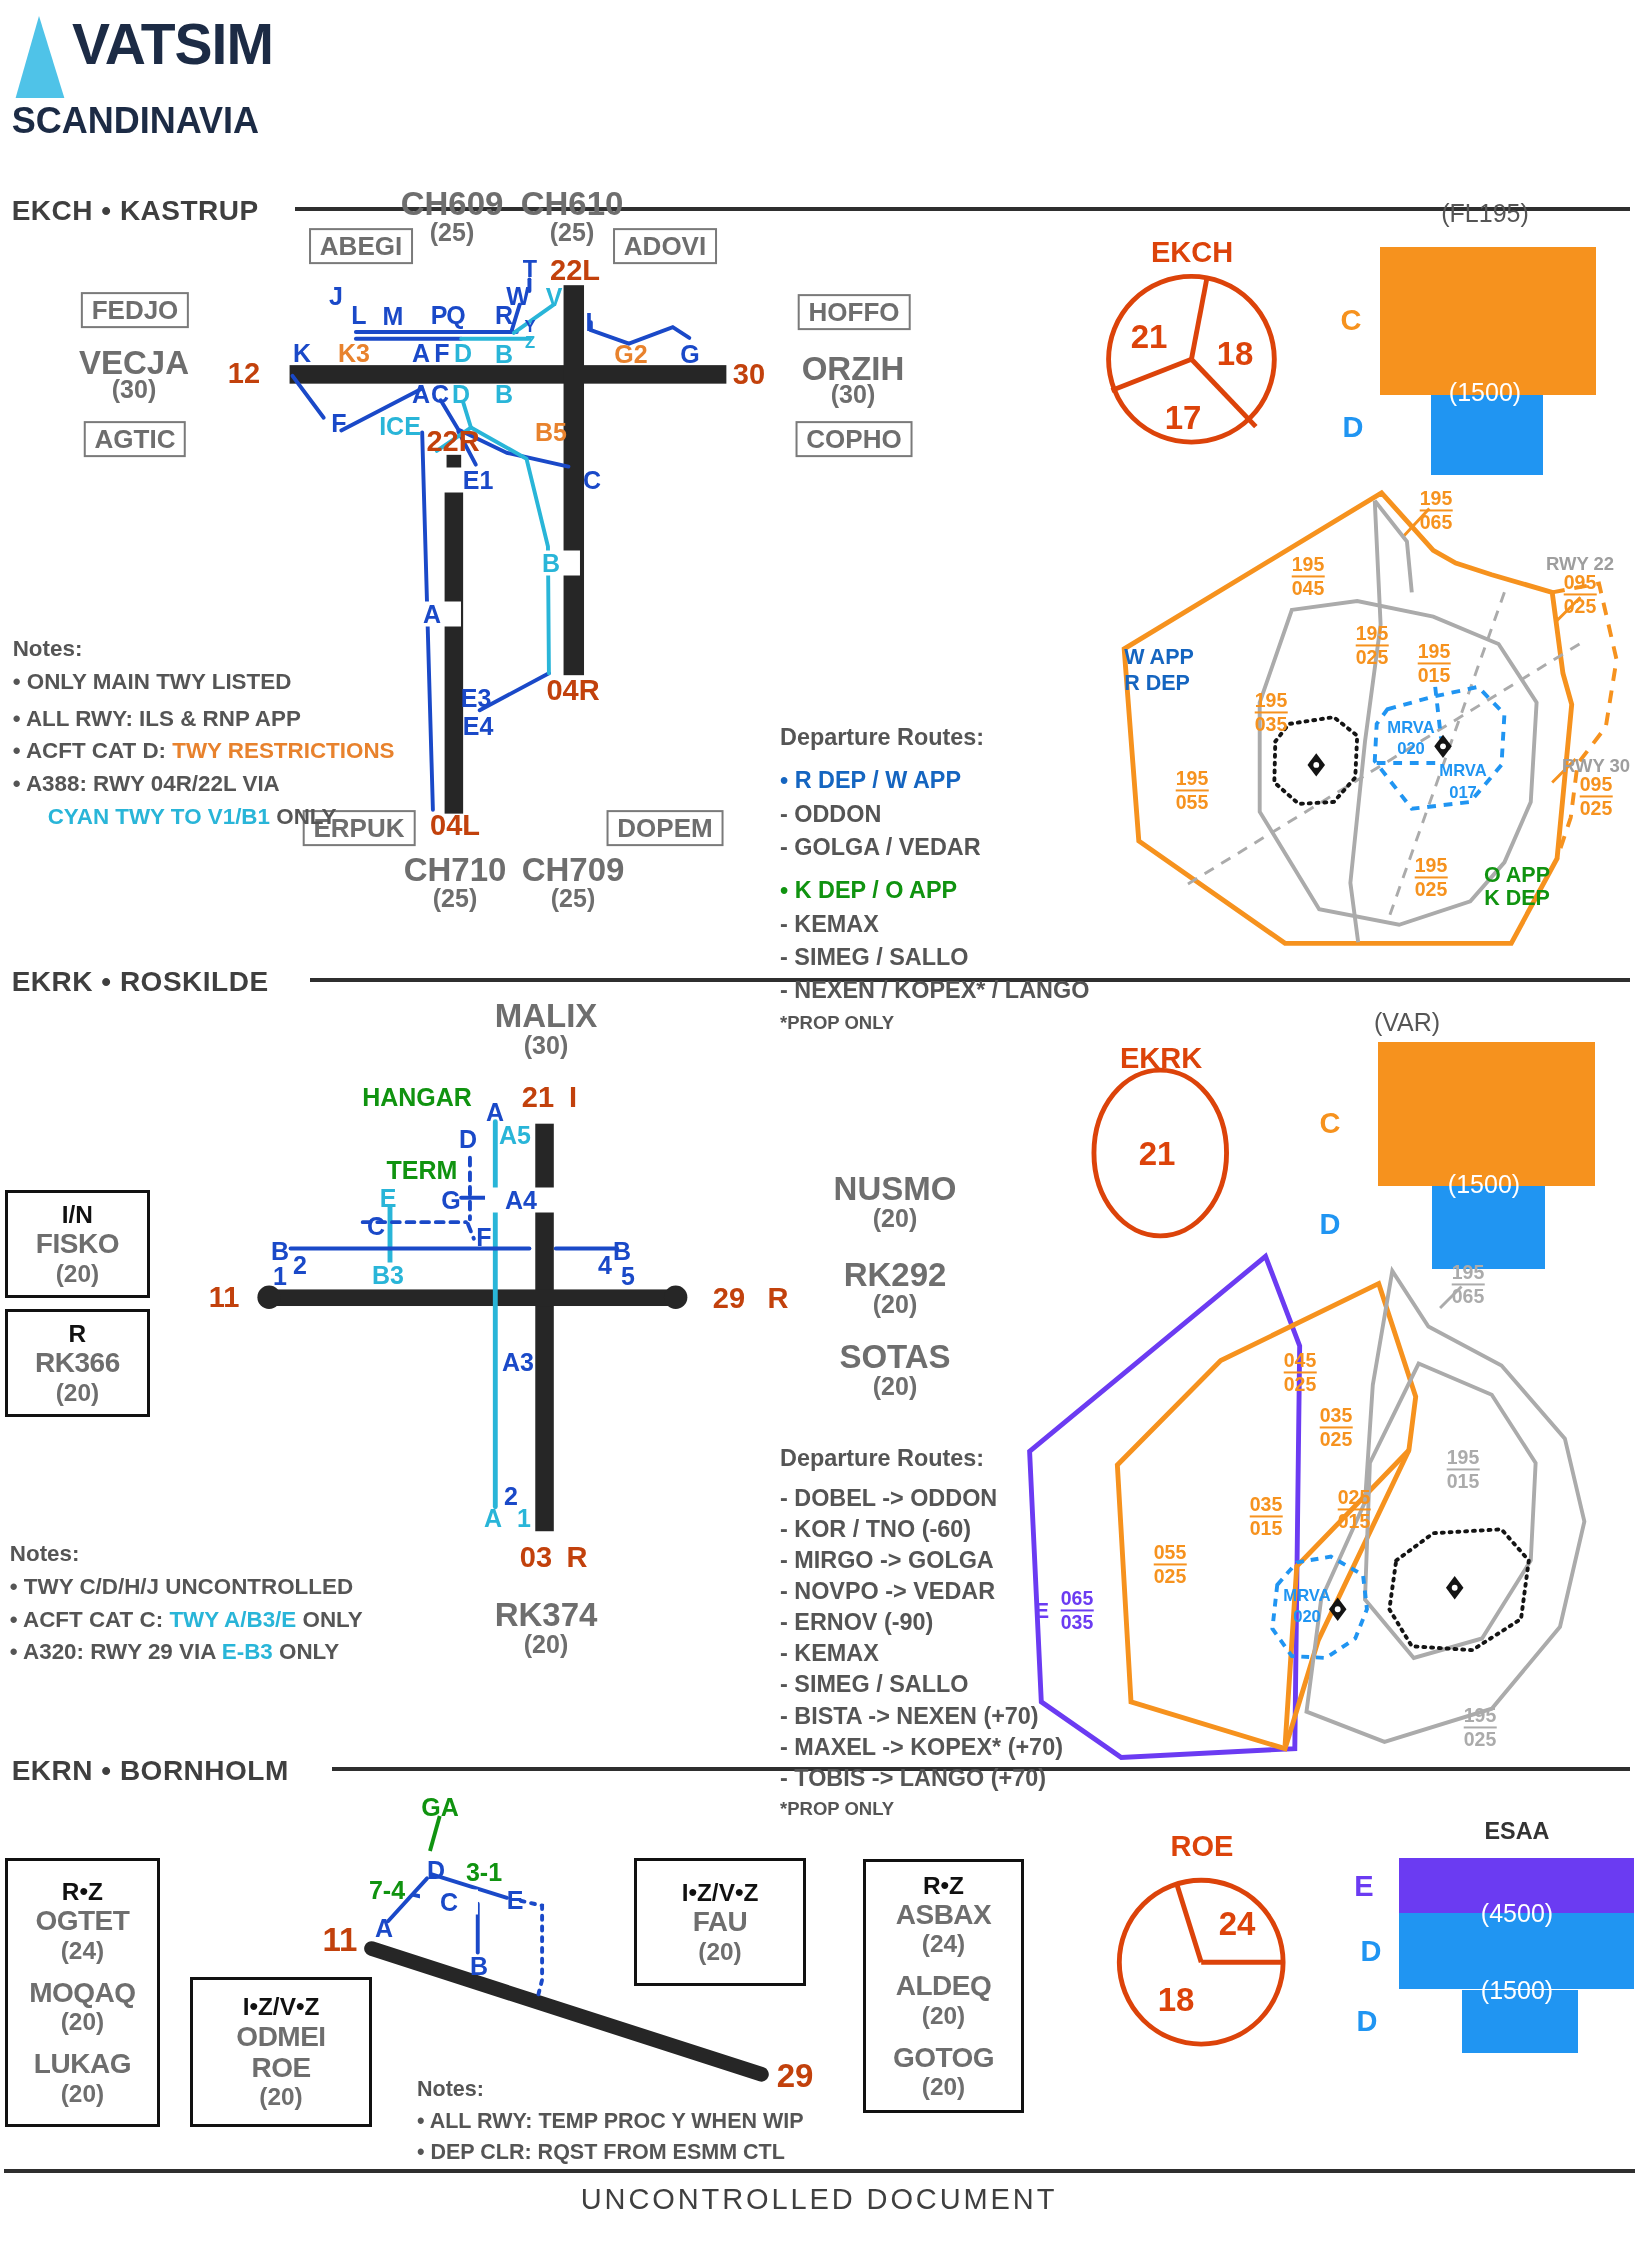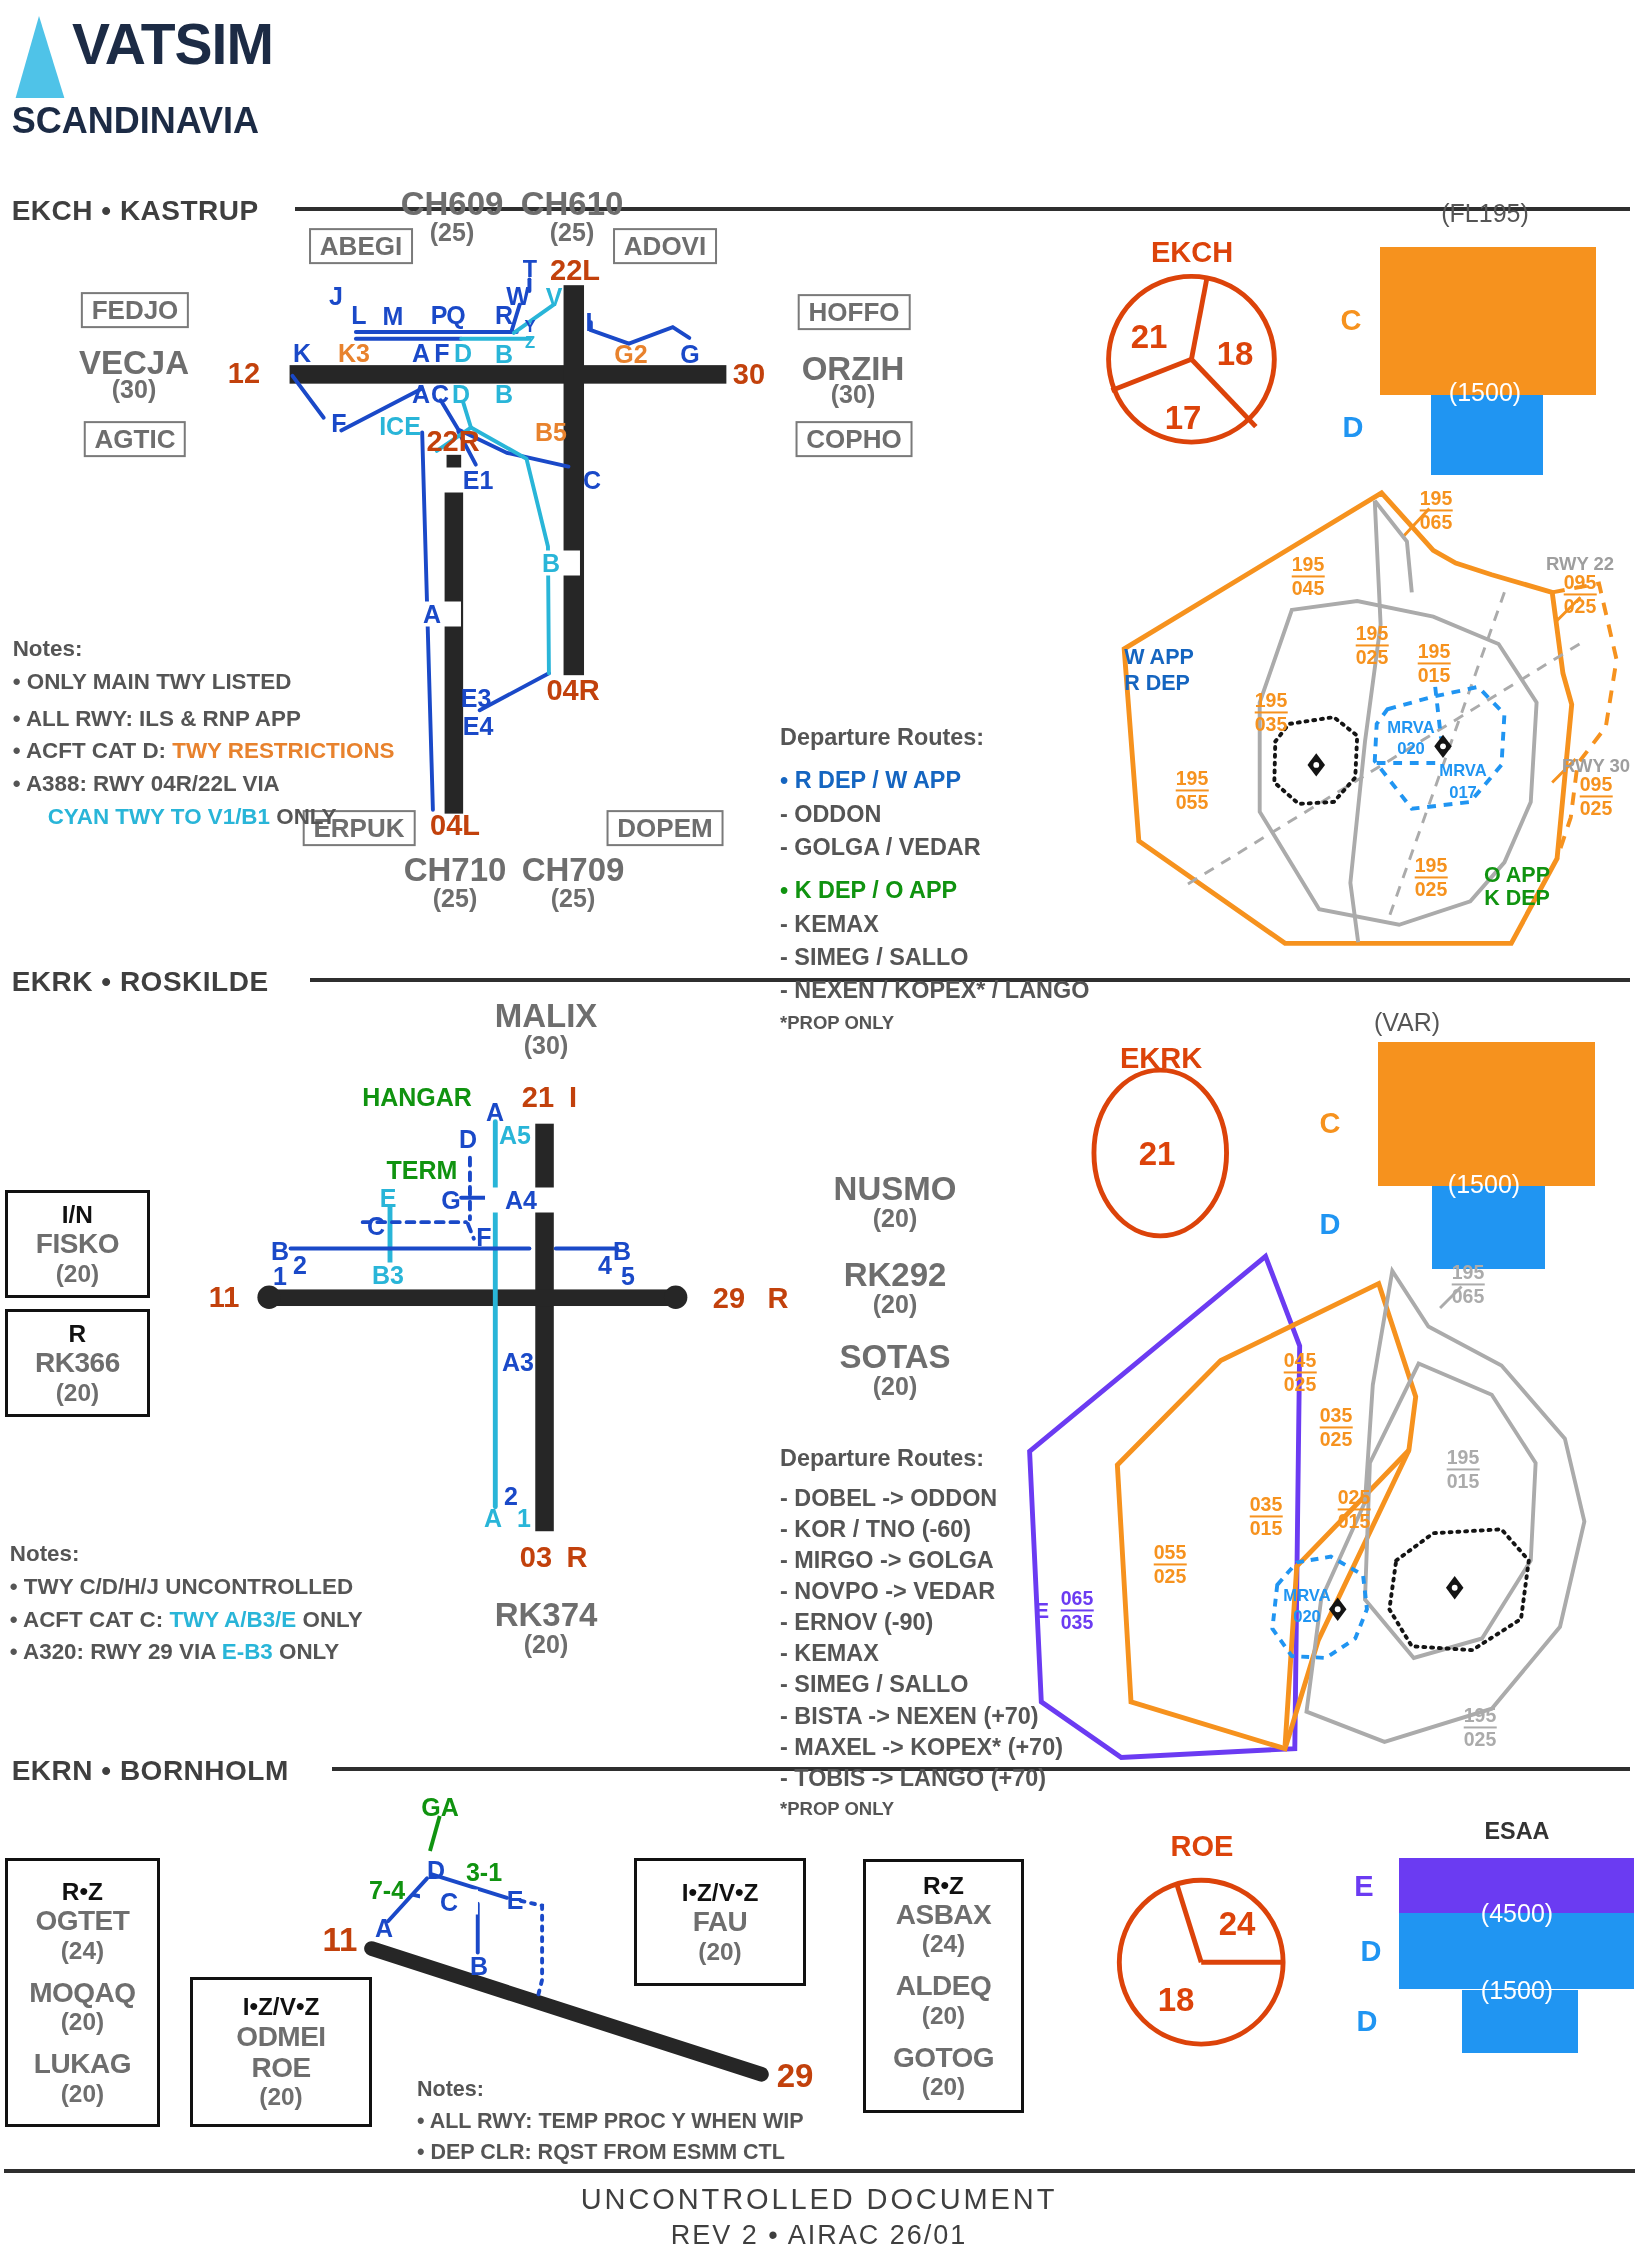--- a/index.html
+++ b/index.html
@@ -485,16 +485,15 @@
   <div class="block" style="left:1399px;top:1913px;width:235px;height:76px;background:#2095f2;"></div>
   <div class="block" style="left:1462px;top:1990px;width:116px;height:63px;background:#2095f2;"></div>
   <div class="lbl pur b fs30" style="left:1364px;top:1886px">E</div>
   <div class="lbl sky b fs30" style="left:1371px;top:1951px">D</div>
   <div class="lbl sky b fs30" style="left:1367px;top:2021px">D</div>
   <div class="lbl fs26" style="left:1517px;top:1913px;color:#fff;z-index:4">(4500)</div>
   <div class="lbl fs26" style="left:1517px;top:1990px;color:#fff;z-index:4">(1500)</div>
 
   <div class="sec-line" style="left:3.9px;top:2169px;width:1631px;"></div>
   <div class="footer-txt" style="top:2183px;font-size:29px;letter-spacing:2.9px;">UNCONTROLLED DOCUMENT</div>
-  <div class="footer-txt" style="top:2220px;font-size:27px;letter-spacing:2px;">REV 2 • AIRAC 26/01</div>
 
 </div>
 
 
 </body></html>

